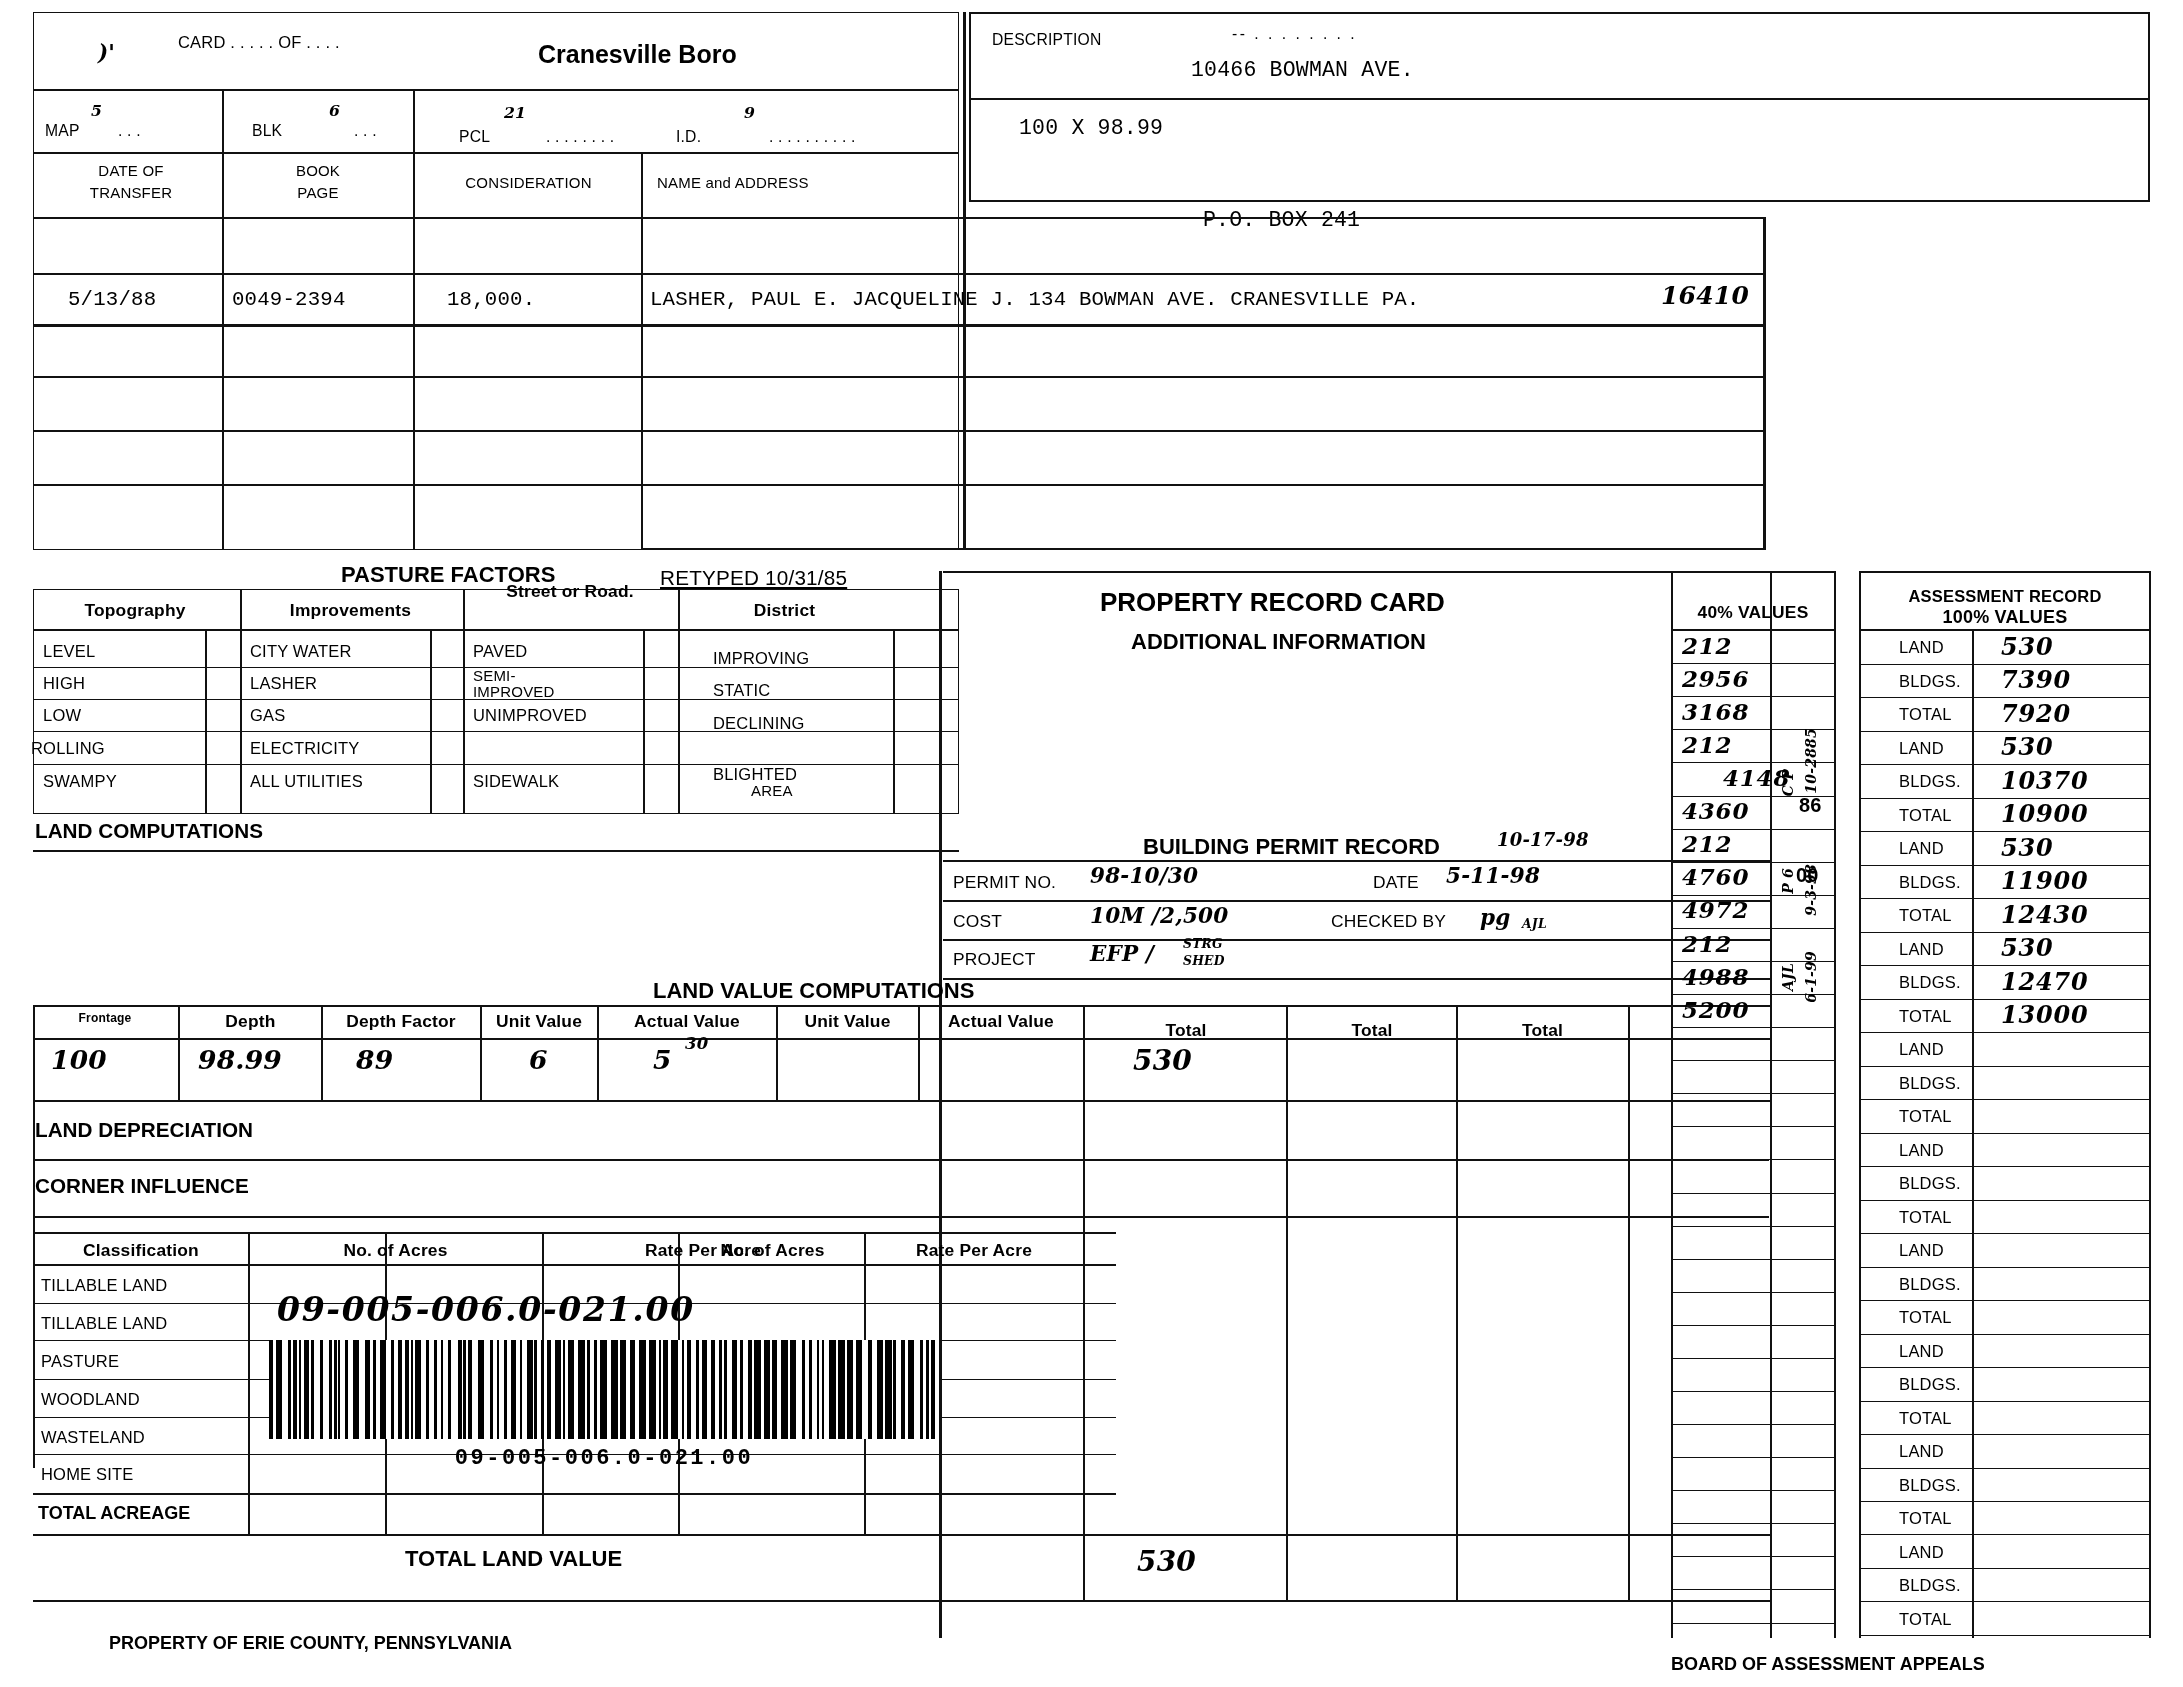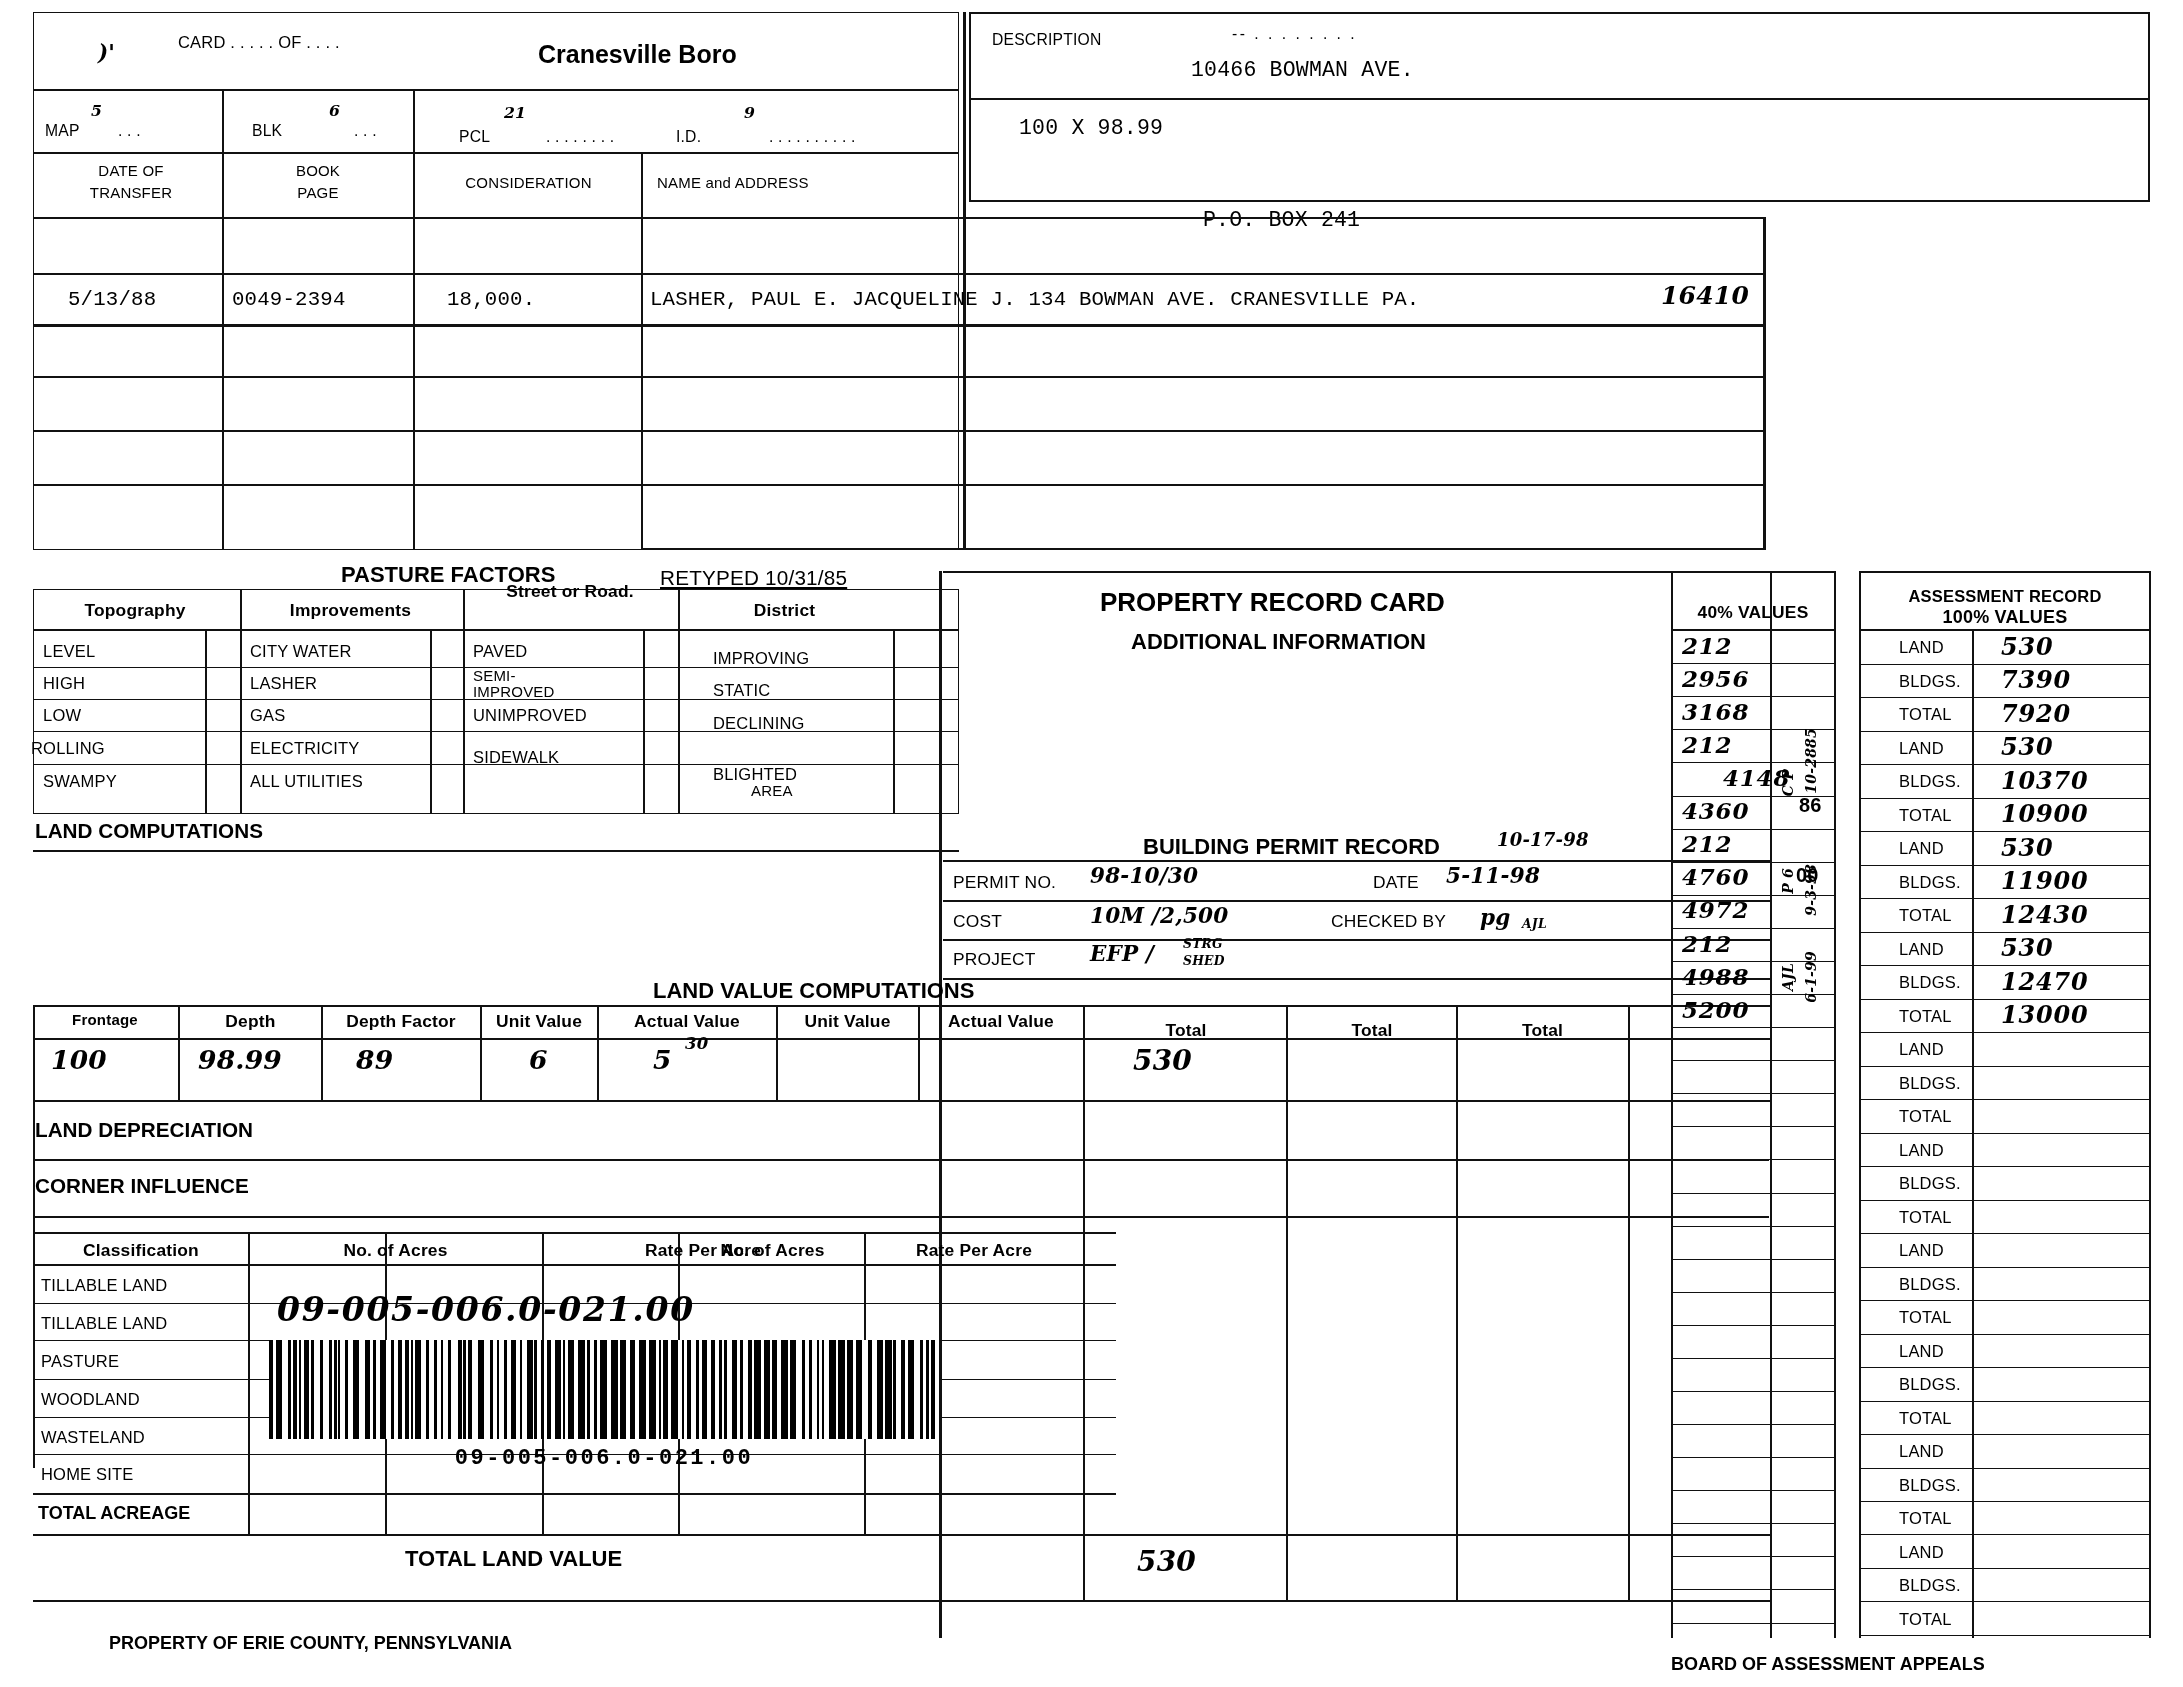--- a/index.html
+++ b/index.html
@@ -127,21 +127,21 @@
   <div class="lbl" style="left:250px;top:642px;font-size:16.5px;">CITY WATER</div>
   <div class="lbl" style="left:250px;top:674px;font-size:16.5px;">LASHER</div>
   <div class="lbl" style="left:250px;top:706px;font-size:16.5px;">GAS</div>
   <div class="lbl" style="left:250px;top:739px;font-size:16.5px;">ELECTRICITY</div>
   <div class="lbl" style="left:250px;top:772px;font-size:16.5px;">ALL UTILITIES</div>
 
   <div class="lbl" style="left:473px;top:642px;font-size:16.5px;">PAVED</div>
   <div class="lbl" style="left:473px;top:667px;font-size:15px;">SEMI-</div>
   <div class="lbl" style="left:473px;top:683px;font-size:15px;">IMPROVED</div>
   <div class="lbl" style="left:473px;top:706px;font-size:16.5px;">UNIMPROVED</div>
-  <div class="lbl" style="left:473px;top:748px;font-size:16.5px;">SIDEWALK</div>
+  <div class="lbl" style="left:473px;top:772px;font-size:16.5px;">SIDEWALK</div>
 
   <div class="lbl" style="left:713px;top:649px;font-size:16.5px;">IMPROVING</div>
   <div class="lbl" style="left:713px;top:681px;font-size:16.5px;">STATIC</div>
   <div class="lbl" style="left:713px;top:714px;font-size:16.5px;">DECLINING</div>
   <div class="lbl" style="left:713px;top:765px;font-size:16.5px;">BLIGHTED</div>
   <div class="lbl" style="left:751px;top:782px;font-size:15px;">AREA</div>
 
   <div class="lblb" style="left:35px;top:819px;font-size:20.7px;">LAND COMPUTATIONS</div>
   <div class="ln" style="left:33px;top:850px;width:926px;height:1.7px;"></div>
 
@@ -184,21 +184,21 @@
   <div class="ln" style="left:321px;top:1005px;width:1.7px;height:95px;"></div>
   <div class="ln" style="left:480px;top:1005px;width:1.7px;height:95px;"></div>
   <div class="ln" style="left:597px;top:1005px;width:1.7px;height:95px;"></div>
   <div class="ln" style="left:776px;top:1005px;width:1.7px;height:95px;"></div>
   <div class="ln" style="left:918px;top:1005px;width:1.7px;height:95px;"></div>
   <div class="ln" style="left:1083px;top:1005px;width:1.7px;height:463px;"></div>
   <div class="ln" style="left:1286px;top:1005px;width:1.7px;height:595px;"></div>
   <div class="ln" style="left:1456px;top:1005px;width:1.7px;height:595px;"></div>
   <div class="ln" style="left:1628px;top:1005px;width:1.7px;height:595px;"></div>
 
-  <div class="lbl ctr" style="left:36px;top:1011px;width:138px;font-size:15px;font-weight:bold;">Frontage</div>
+  <div class="lbl ctr" style="left:36px;top:1011px;width:138px;font-size:12px;font-weight:bold;">Frontage</div>
   <div class="lbl ctr" style="left:181px;top:1011px;width:139px;font-size:17.4px;font-weight:bold;">Depth</div>
   <div class="lbl ctr" style="left:324px;top:1011px;width:154px;font-size:17.4px;font-weight:bold;">Depth Factor</div>
   <div class="lbl ctr" style="left:483px;top:1011px;width:112px;font-size:17.4px;font-weight:bold;">Unit Value</div>
   <div class="lbl ctr" style="left:600px;top:1011px;width:174px;font-size:17.4px;font-weight:bold;">Actual Value</div>
   <div class="lbl ctr" style="left:779px;top:1011px;width:137px;font-size:17.4px;font-weight:bold;">Unit Value</div>
   <div class="lbl ctr" style="left:921px;top:1011px;width:160px;font-size:17.4px;font-weight:bold;">Actual Value</div>
   <div class="lbl ctr" style="left:1087px;top:1020px;width:198px;font-size:17.4px;font-weight:bold;">Total</div>
   <div class="lbl ctr" style="left:1290px;top:1020px;width:164px;font-size:17.4px;font-weight:bold;">Total</div>
   <div class="lbl ctr" style="left:1460px;top:1020px;width:165px;font-size:17.4px;font-weight:bold;">Total</div>
 

